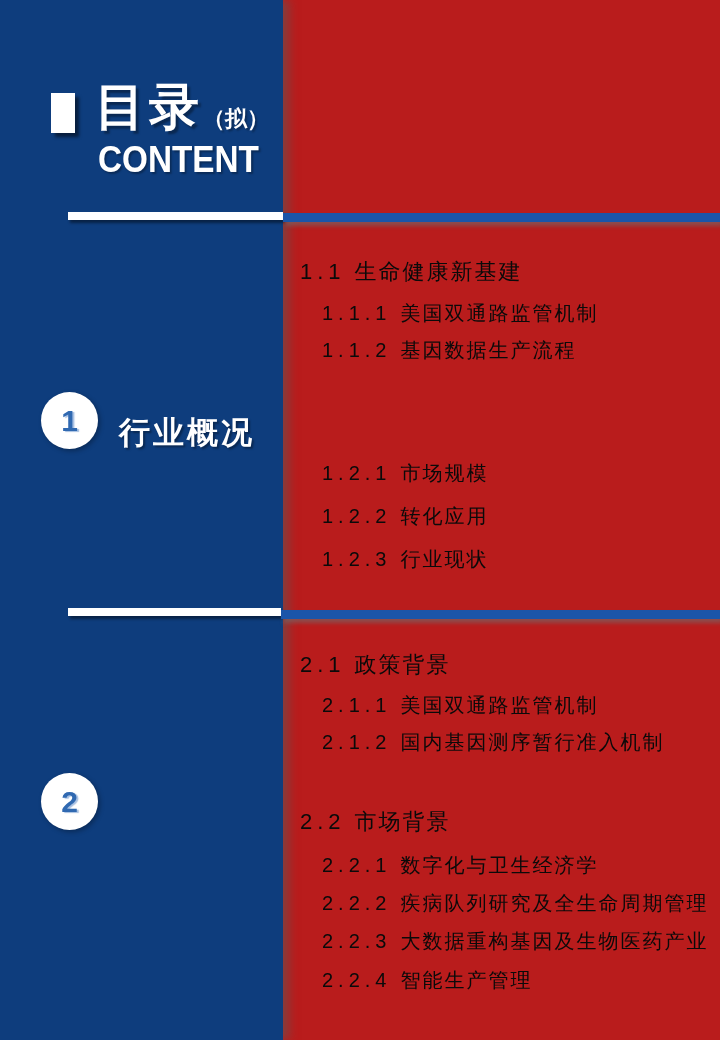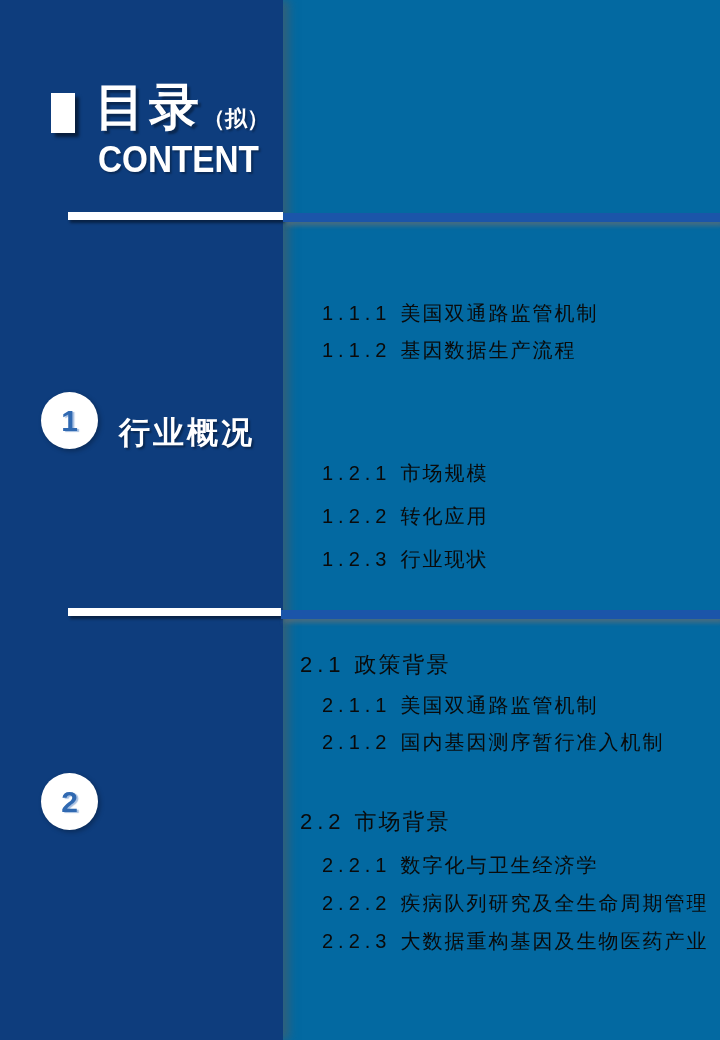--- a/index.html
+++ b/index.html
@@ -1,16 +1,16 @@
 <!DOCTYPE html>
 <html><head>
 <meta charset="utf-8">
 <style>
   html,body{margin:0;padding:0;background:#fff;}
-  .page{position:relative;width:720px;height:1040px;background:#0369a1;overflow:hidden;
+  .page{position:relative;width:720px;height:1040px;background:#b91c1c;overflow:hidden;
         font-family:"Liberation Sans","DejaVu Sans",sans-serif;}
 
   
   .sidebar{position:absolute;left:0;top:0;width:283px;height:1040px;background:#0e3d7d;
            box-shadow:6px 0 9px rgba(90,90,90,.55);}
 
   
   .sq{position:absolute;left:51px;top:93px;width:24px;height:40px;background:#ffffff;
       box-shadow:4px 4px 3px rgba(0,0,0,.5);}
   .title-cn{position:absolute;left:95px;top:80px;color:#ffffff;font-size:50px;font-weight:bold;
@@ -68,20 +68,23 @@
 
   <div class="badge" id="badge1">
     <span>1</span>
   </div>
   <div class="side-label" id="slabel1">行业概况</div>
 
   <div class="badge" id="badge2">
     <span>2</span>
   </div>
 
+  <div class="l2" style="top:257px">
+    <span class="num">1.1</span><span class="lbl">生命健康新基建</span>
+  </div>
   <div class="l3" style="top:300px">
     <span class="num">1.1.1</span><span class="lbl">美国双通路监管机制</span>
   </div>
   <div class="l3" style="top:337px">
     <span class="num">1.1.2</span><span class="lbl">基因数据生产流程</span>
   </div>
 
   <div class="l3" style="top:460px">
     <span class="num">1.2.1</span><span class="lbl">市场规模</span>
   </div>
@@ -107,14 +110,17 @@
   </div>
   <div class="l3" style="top:852px">
     <span class="num">2.2.1</span><span class="lbl">数字化与卫生经济学</span>
   </div>
   <div class="l3" style="top:890px">
     <span class="num">2.2.2</span><span class="lbl">疾病队列研究及全生命周期管理</span>
   </div>
   <div class="l3" style="top:928px">
     <span class="num">2.2.3</span><span class="lbl">大数据重构基因及生物医药产业</span>
   </div>
+  <div class="l3" style="top:967px">
+    <span class="num">2.2.4</span><span class="lbl">智能生产管理</span>
+  </div>
 
 </div>
 
 </body></html>

